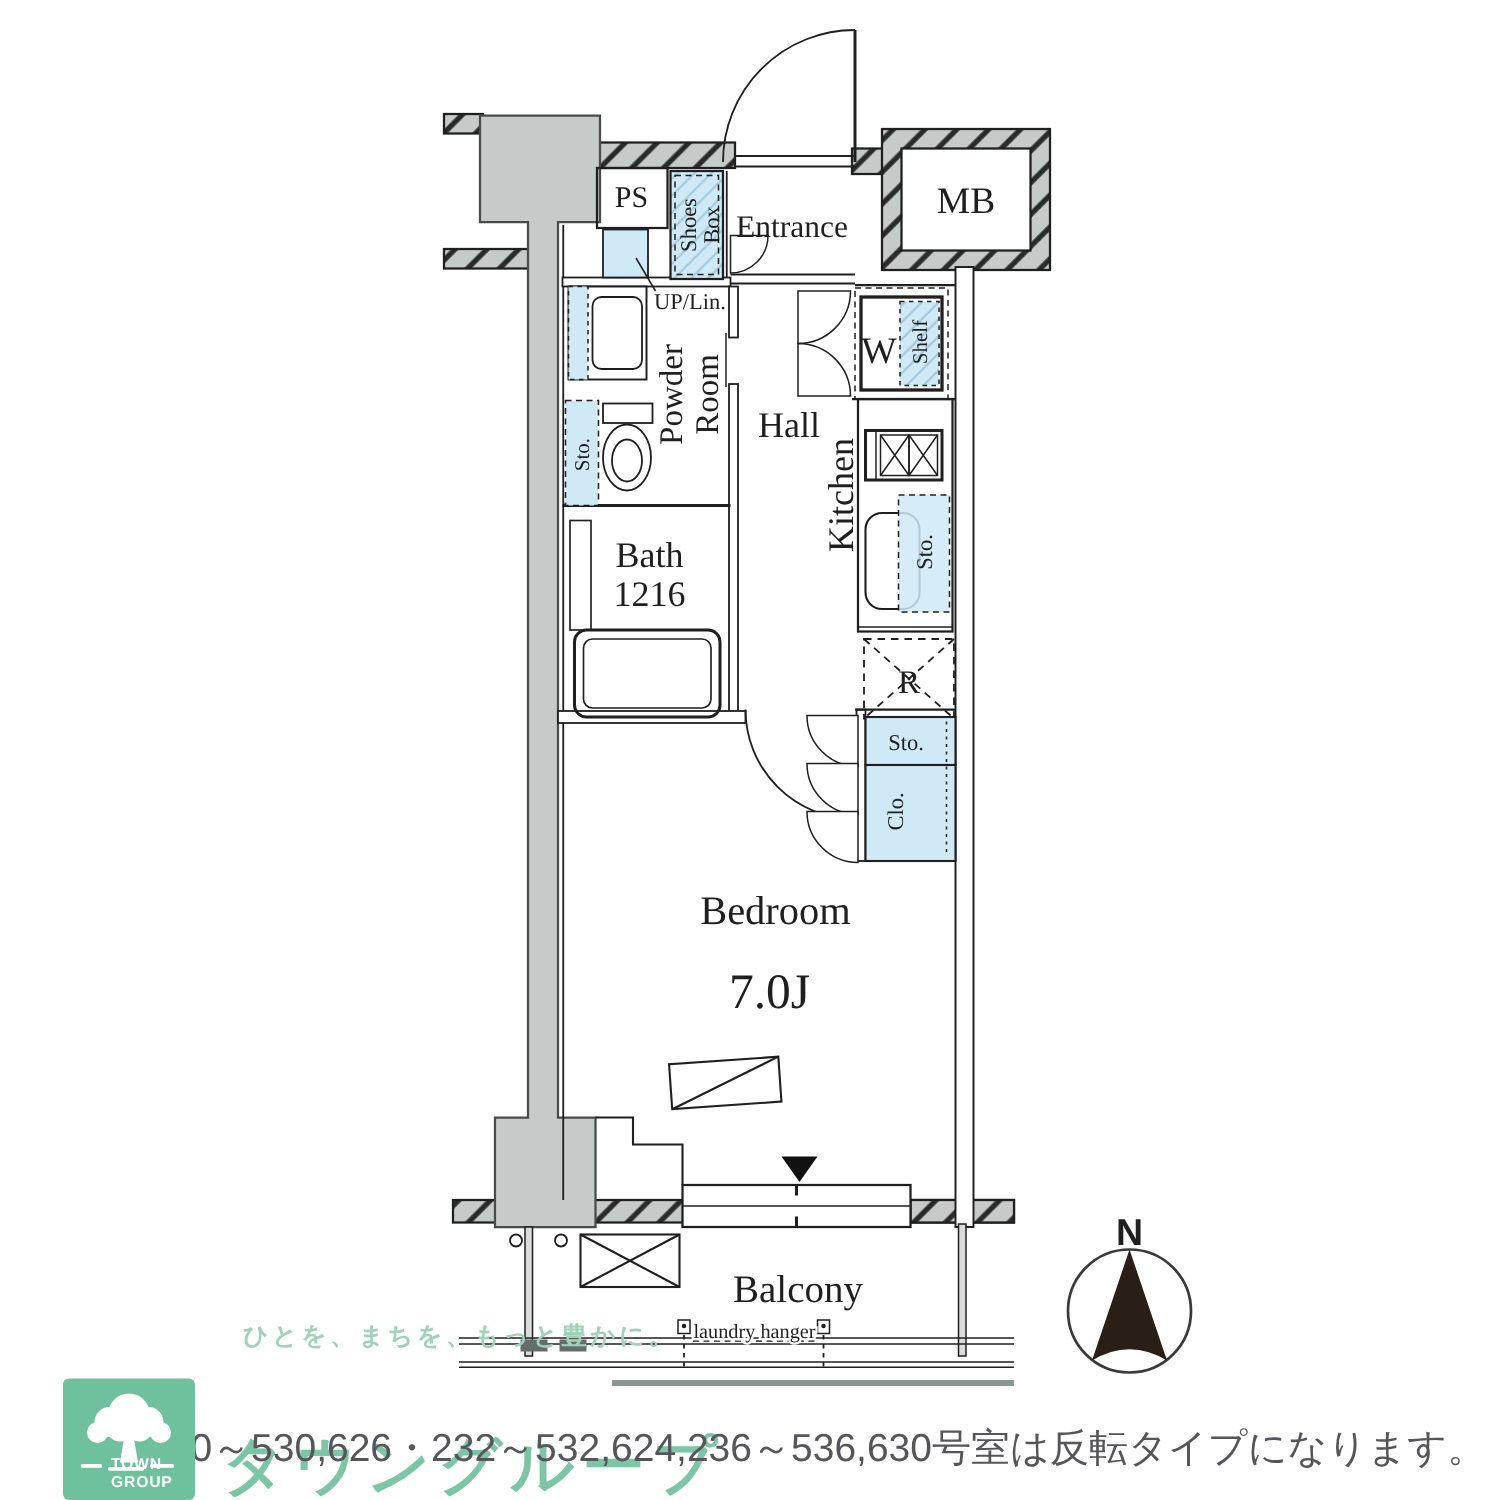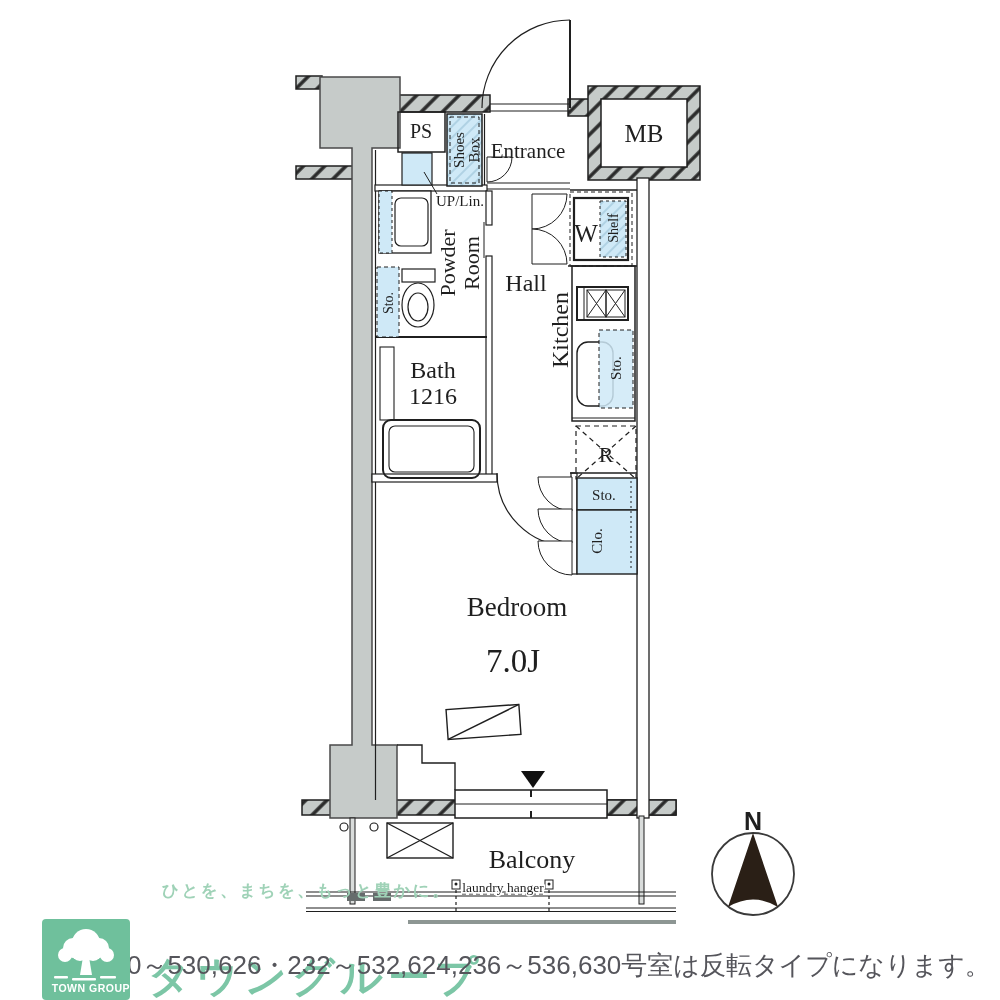--- a/index.html
+++ b/index.html
@@ -2,23 +2,23 @@
 <html><head>
 <meta charset="utf-8">
 <style>
   html,body{margin:0;padding:0;background:#fff;}
   .canvas{position:relative;width:1000px;height:1000px;background:#ffffff;overflow:hidden;
           font-family:"Liberation Serif",serif;}
   .plan-svg{position:absolute;left:0;top:0;}
   
   .footer-logo{position:absolute;left:42px;top:919px;width:88px;height:81px;
                background:#6fc09c;border-radius:4px;z-index:3;}
-  .footer-logo .logo-text{position:absolute;left:0;right:0;bottom:6px;text-align:right;
+  .footer-logo .logo-text{position:absolute;left:0;right:0;bottom:6px;text-align:left;
                color:#ffffff;font-family:"Liberation Sans",sans-serif;font-weight:bold;
-               font-size:10.5px;letter-spacing:.5px;}
+               font-size:10.5px;letter-spacing:.5px;padding-left:32px;}
   .tagline{position:absolute;left:162px;top:880px;color:#9fd2b7;z-index:1;
            font-family:"Liberation Sans",sans-serif;font-weight:bold;
            font-size:16.5px;letter-spacing:2.5px;white-space:nowrap;}
   .brand{position:absolute;left:148px;top:949px;color:#7cc6a6;z-index:1;
          font-family:"Liberation Sans",sans-serif;font-weight:bold;
          font-size:42px;letter-spacing:5px;white-space:nowrap;}
   .note{position:absolute;left:72px;top:948px;color:#55555b;z-index:2;
         font-family:"Liberation Sans",sans-serif;font-size:26px;
         letter-spacing:0px;white-space:nowrap;}
   text{fill:#1f1f1f;}

